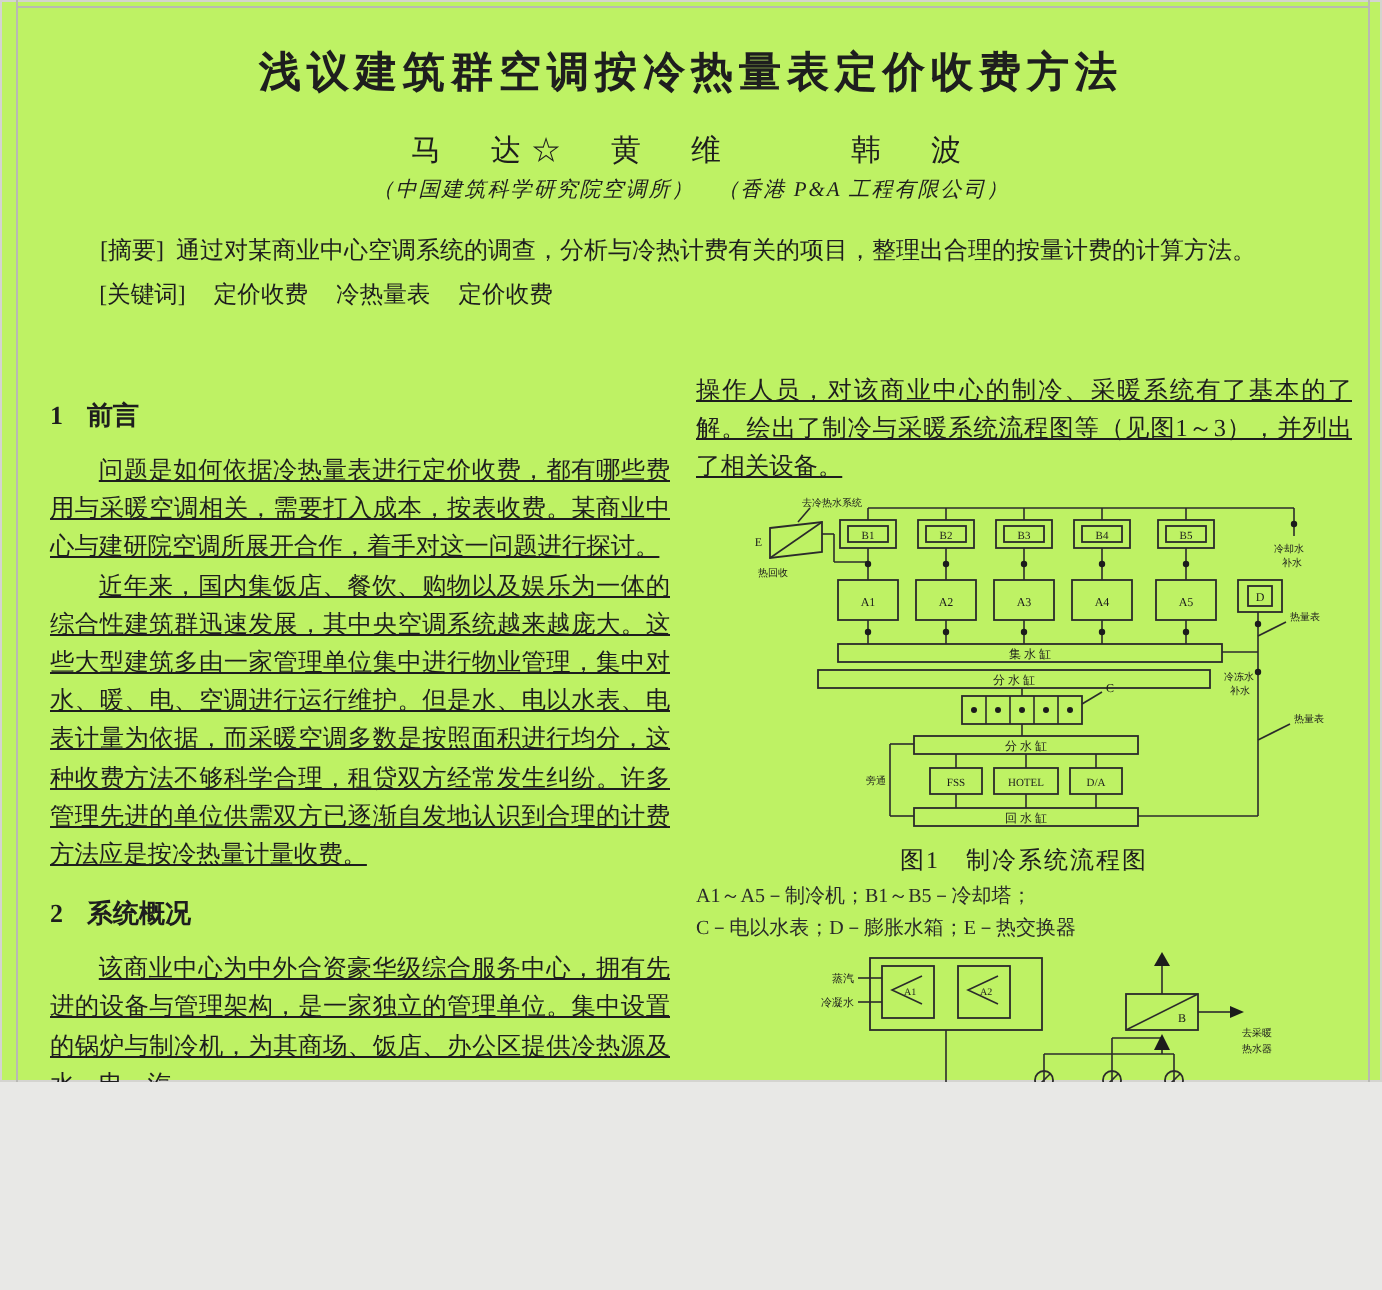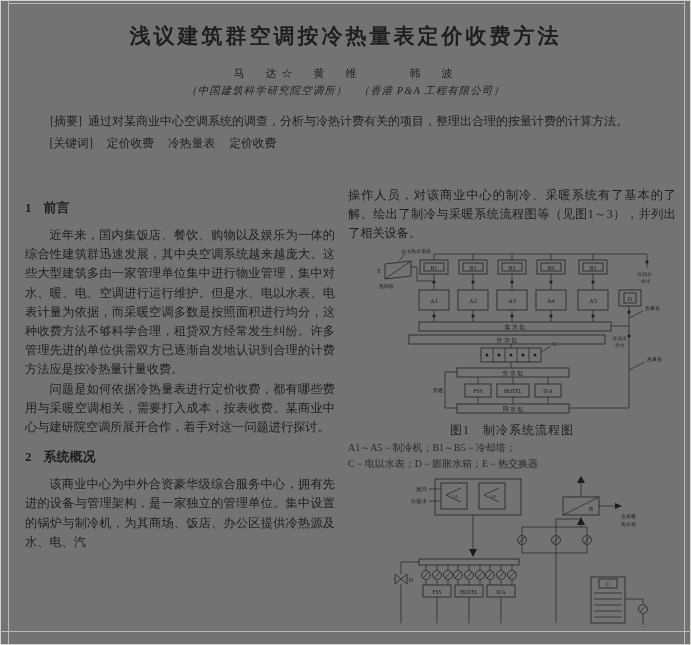--- a/index.html
+++ b/index.html
@@ -1,35 +1,35 @@
 <!DOCTYPE html>
 <html><head>
 <meta charset="utf-8">
 <style>
   html,body{margin:0;padding:0;background:#e8e8e6;}
   .page{
-    position:relative;width:691px;height:645px;background:#737373;
+    position:relative;width:691px;height:541px;background:#bef264;
     font-family:"Liberation Serif","DejaVu Serif",serif;color:#1e1e1e;
     overflow:hidden;box-shadow:inset 0 0 0 1px #d4d4d0;
   }
   .frame{position:absolute;background:#b9b9b5;}
   .f-left{left:8px;top:0;width:1px;height:645px;}
   .f-right{left:684px;top:0;width:1px;height:645px;}
   .f-top{left:8px;top:3px;width:677px;height:1px;}
   .f-bottom{left:0;top:631px;width:691px;height:1px;}
   .title{margin:0;padding-top:22px;text-align:center;font-size:21px;font-weight:600;letter-spacing:3px;}
-  .authors{margin:16px 0 0;text-align:center;font-size:11px;letter-spacing:5px;}
+  .authors{margin:16px 0 0;text-align:center;font-size:15px;letter-spacing:5px;}
   .affil{margin:3px 0 0;text-align:center;font-size:10.5px;letter-spacing:1px;font-style:italic;}
   .abstract{margin:14px 26px 0;font-size:12px;line-height:19px;text-align:justify;text-indent:2em;}
   .keywords{margin:3px 26px 0;font-size:11.8px;line-height:19px;text-indent:2em;}
   .kw-word{margin-right:14px;}
   .col{position:absolute;width:310px;}
   .col-left{left:25px;top:188px;}
   .col-right{left:348px;top:186px;width:328px;}
-  .para{margin:0;font-size:12.2px;line-height:19.2px;text-align:justify;text-indent:2em;}
+  .para{margin:0;font-size:12.2px;line-height:19.2px;text-align:justify;text-indent:2em;text-decoration:underline;}
   .para.noindent{text-indent:0;}
   .sec-h{margin:11px 0 9px;font-size:13px;font-weight:bold;}
   .sec-h .num{margin-right:12px;}
   .fig{display:block;margin:4px auto 0;}
   .fig-cap{margin:2px 0 0;text-align:center;font-size:12px;letter-spacing:1px;}
   .fig-legend{margin:2px 0 0;font-size:10px;color:#2a2a2a;}
   svg{overflow:visible;}
   svg text{font-family:"Liberation Serif","DejaVu Serif",serif;fill:#1c1c1c;}
   .ln{stroke:#2b2b2b;stroke-width:0.8;fill:none;}
   .bx{stroke:#2b2b2b;stroke-width:0.9;fill:none;}
@@ -55,22 +55,22 @@
   <p class="affil">（中国建筑科学研究院空调所）　（香港 P&amp;A 工程有限公司）</p>
   <p class="abstract">
     <span>[摘要]</span>&nbsp;&nbsp;<span>通过对某商业中心空调系统的调查，分析与冷热计费有关的项目，整理出合理的按量计费的计算方法。</span>
   </p>
   <p class="keywords">
     <span class="kw-word">[关键词]</span><span class="kw-word">定价收费</span><span class="kw-word">冷热量表</span><span class="kw-word">定价收费</span>
   </p>
 
   <div class="col col-left">
     <h2 class="sec-h"><span class="num">1</span><span>前言</span></h2>
+    <p class="para">问题是如何依据冷热量表进行定价收费，都有哪些费用与采暖空调相关，需要打入成本，按表收费。某商业中心与建研院空调所展开合作，着手对这一问题进行探讨。</p>
     <p class="para">近年来，国内集饭店、餐饮、购物以及娱乐为一体的综合性建筑群迅速发展，其中央空调系统越来越庞大。这些大型建筑多由一家管理单位集中进行物业管理，集中对水、暖、电、空调进行运行维护。但是水、电以水表、电表计量为依据，而采暖空调多数是按照面积进行均分，这种收费方法不够科学合理，租贷双方经常发生纠纷。许多管理先进的单位供需双方已逐渐自发地认识到合理的计费方法应是按冷热量计量收费。</p>
-    <p class="para">问题是如何依据冷热量表进行定价收费，都有哪些费用与采暖空调相关，需要打入成本，按表收费。某商业中心与建研院空调所展开合作，着手对这一问题进行探讨。</p>
     <h2 class="sec-h"><span class="num">2</span><span>系统概况</span></h2>
     <p class="para">该商业中心为中外合资豪华级综合服务中心，拥有先进的设备与管理架构，是一家独立的管理单位。集中设置的锅炉与制冷机，为其商场、饭店、办公区提供冷热源及水、电、汽</p>
   </div>
 
   <div class="col col-right">
     <p class="para noindent">操作人员，对该商业中心的制冷、采暖系统有了基本的了解。绘出了制冷与采暖系统流程图等（见图1～3），并列出了相关设备。</p>
 
     <svg class="fig" width="326" height="172" viewBox="0 0 326 172">
       <g class="ln">
 

